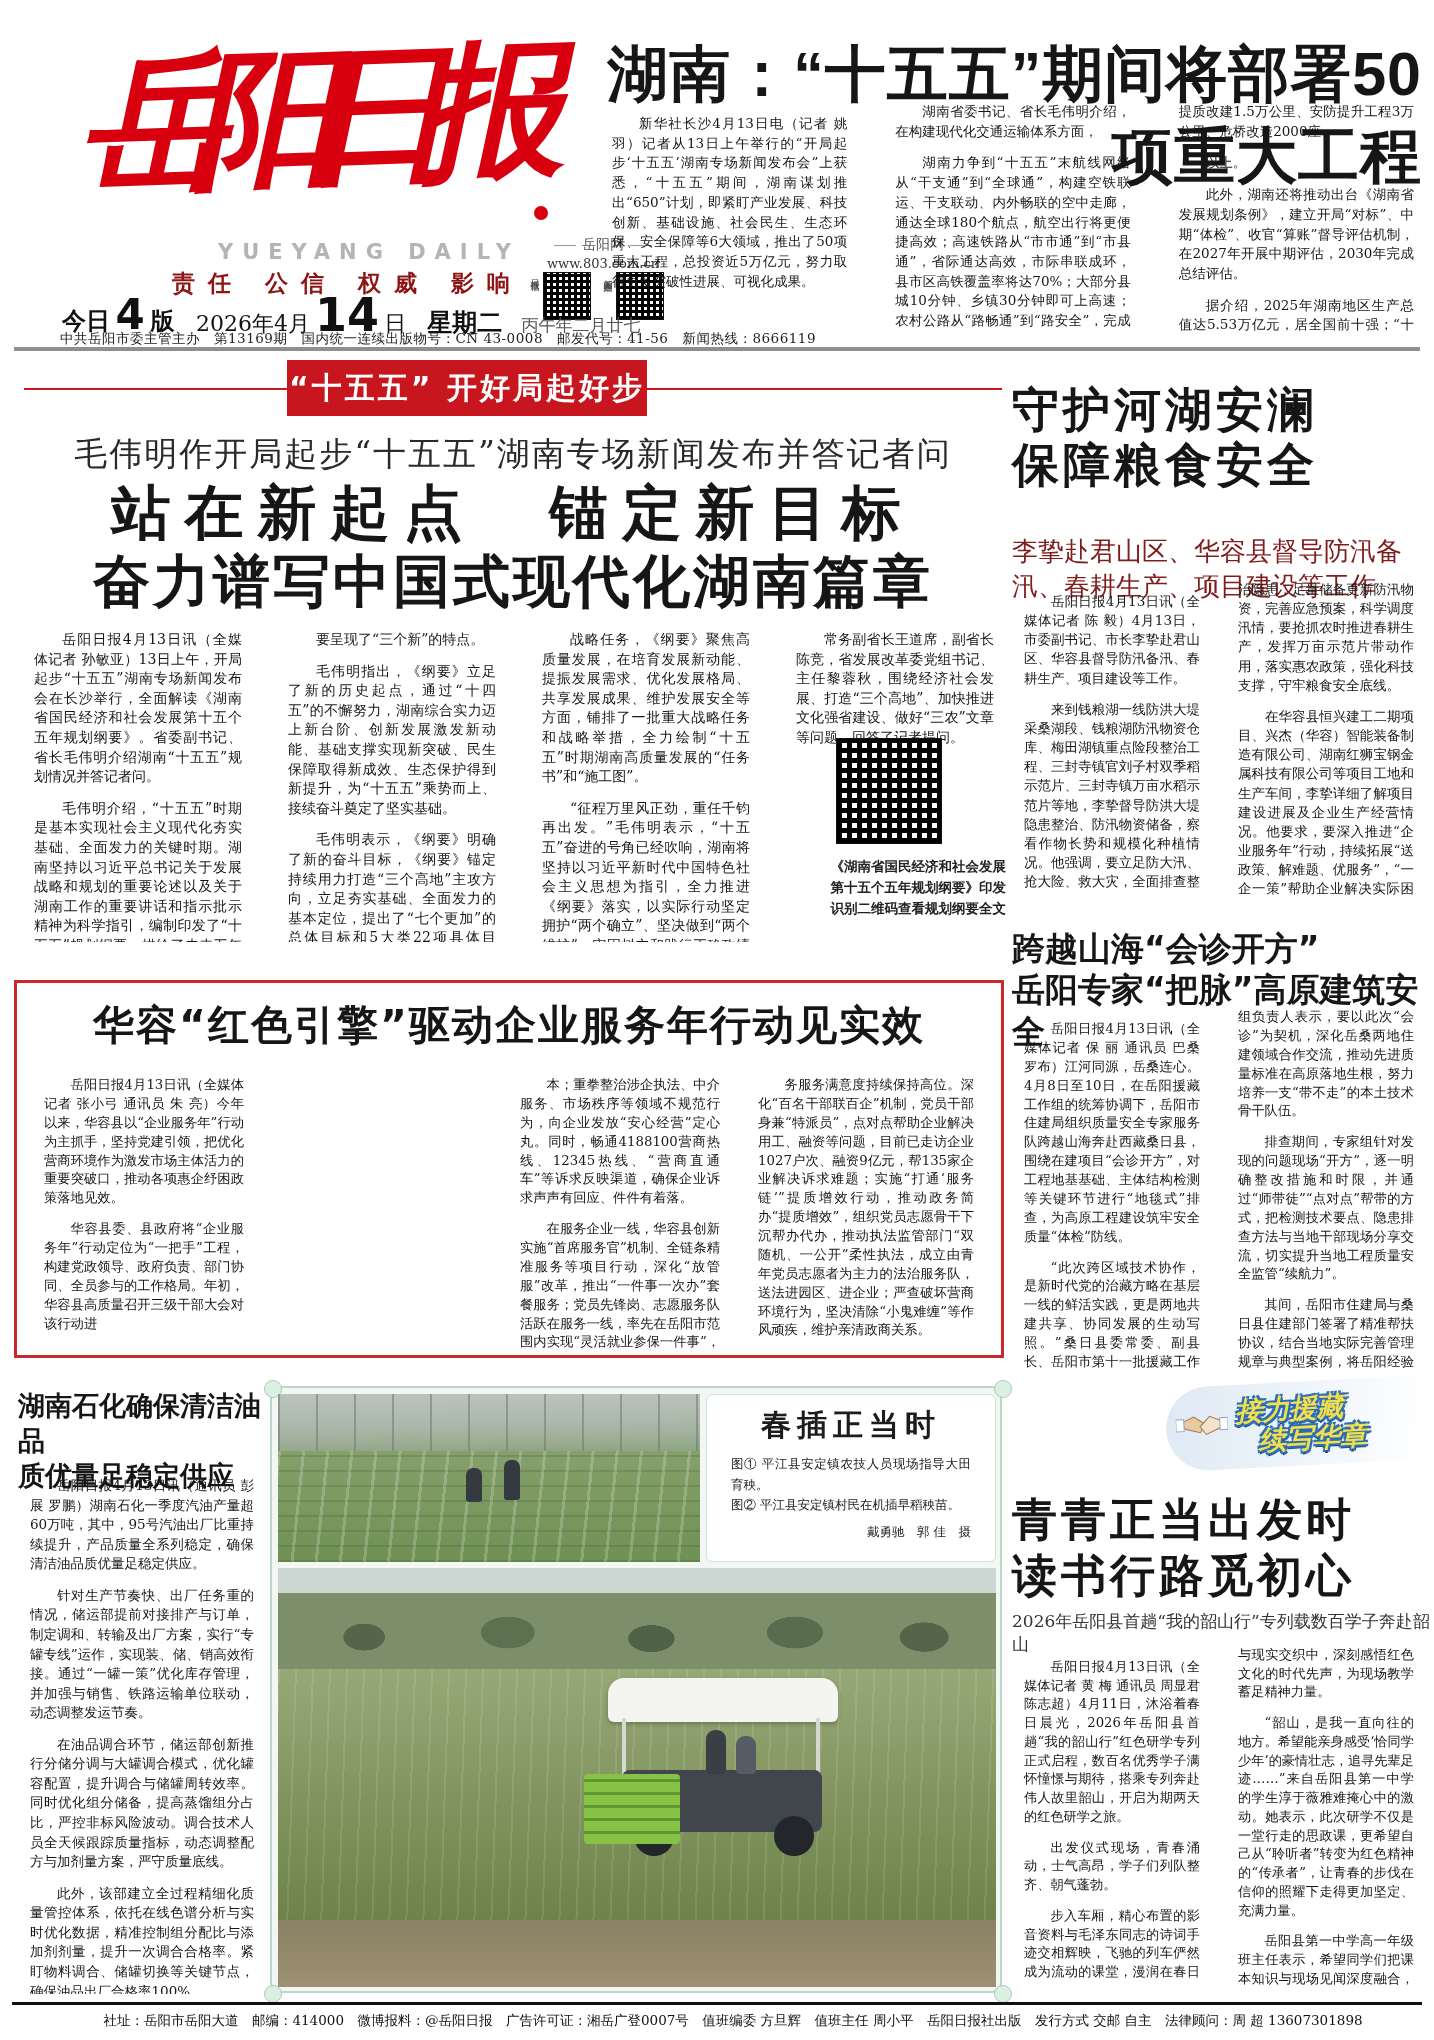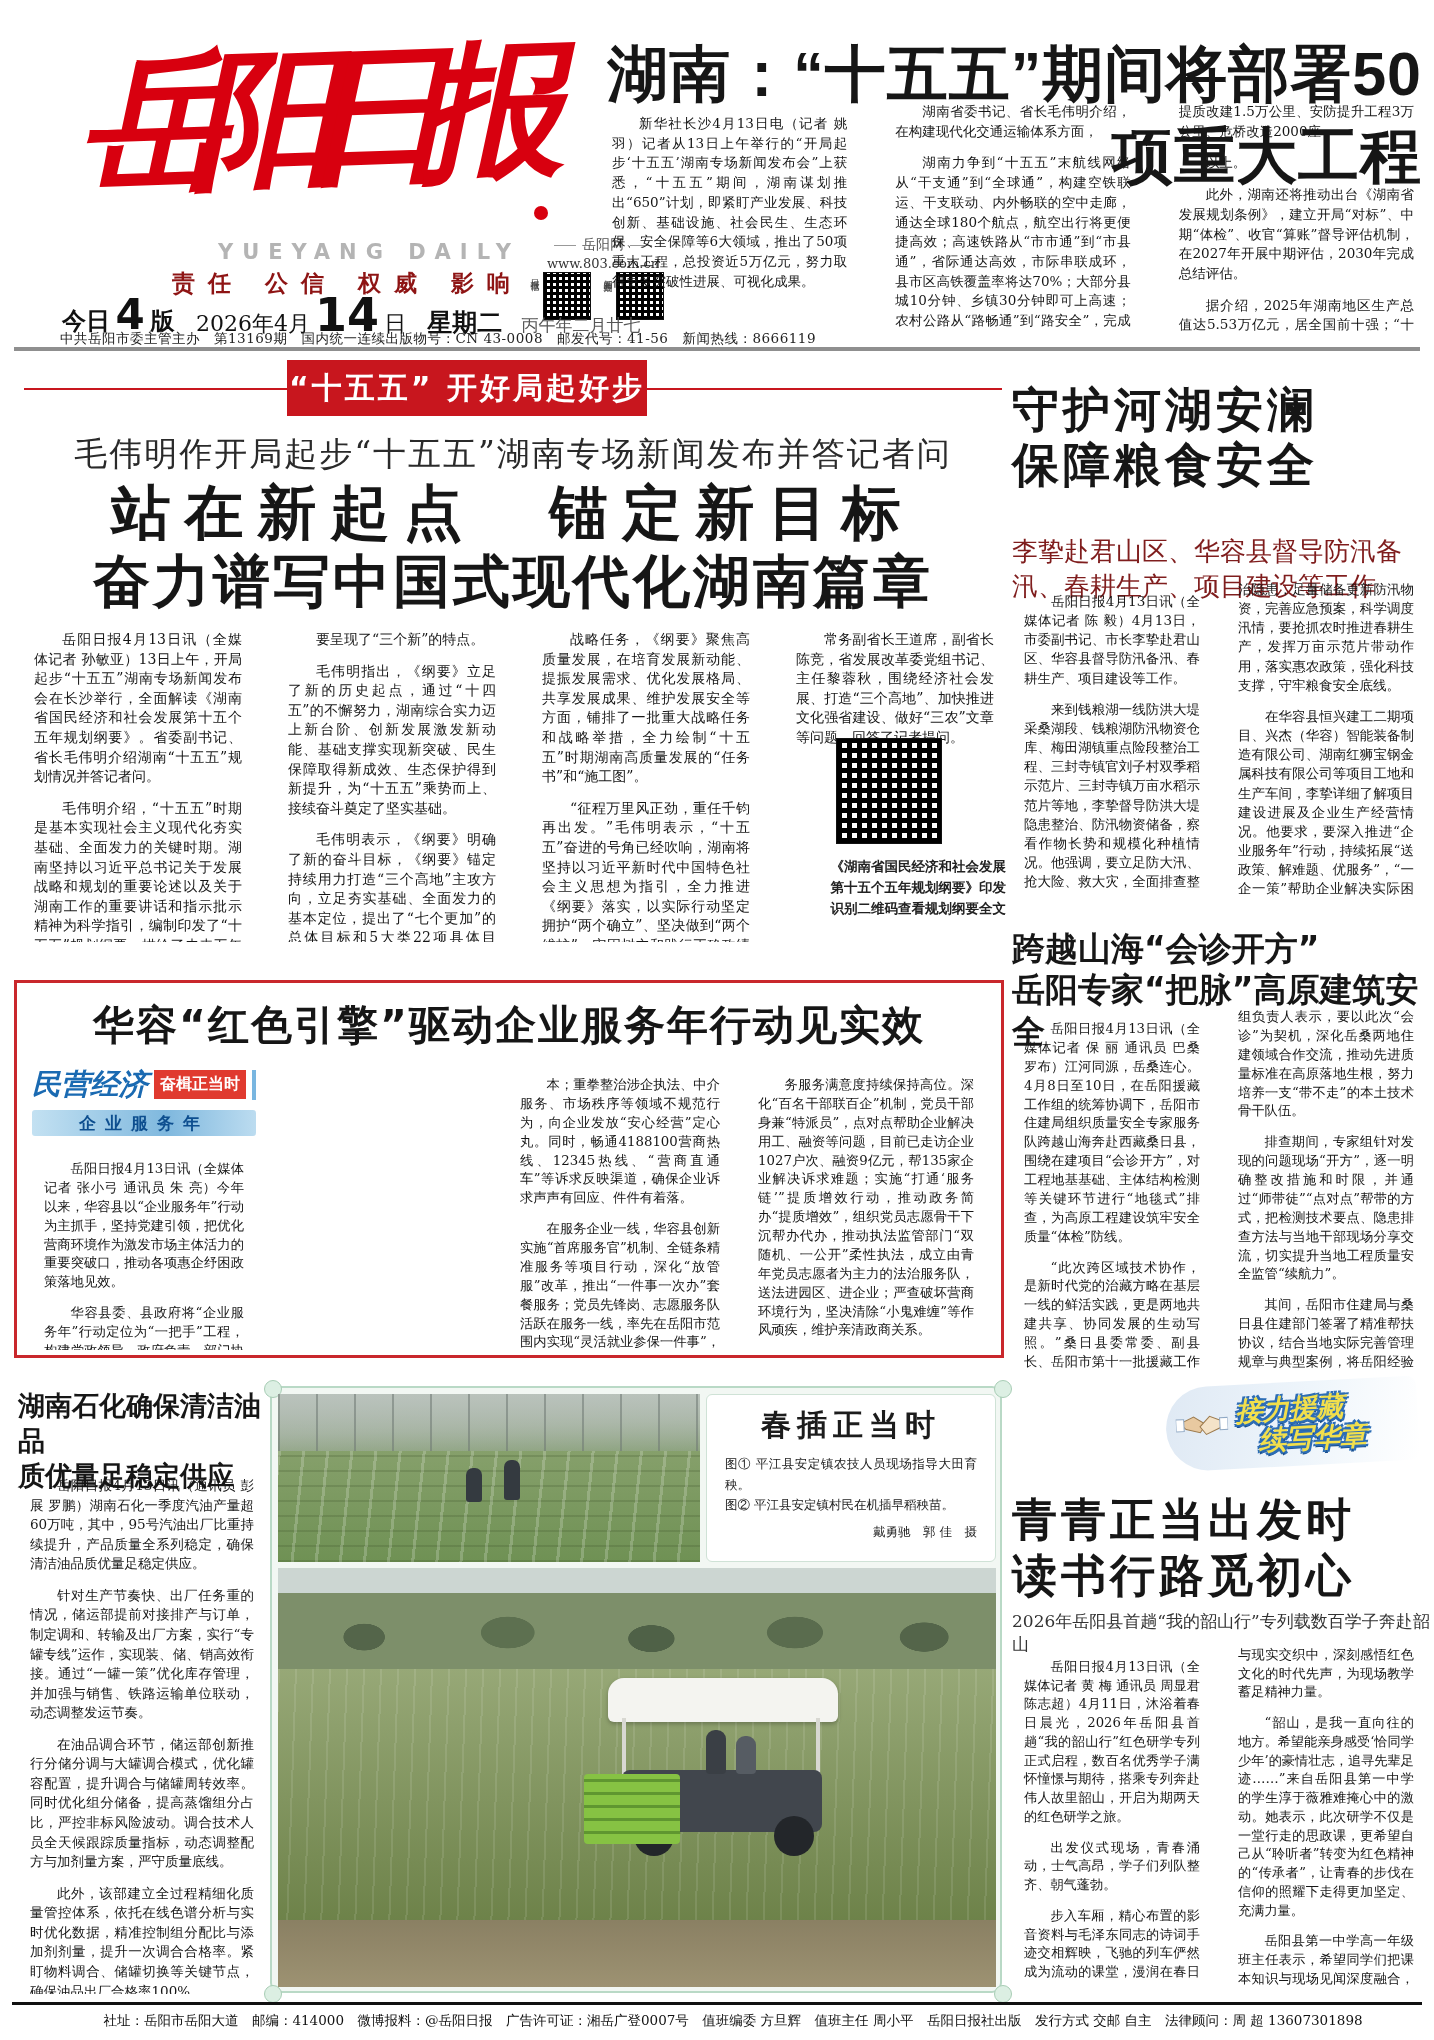--- a/index.html
+++ b/index.html
@@ -114,21 +114,21 @@
     background:linear-gradient(178deg,#aab5ae 0%,#9fae9a 22%,#8da37f 40%,#7b9a62 70%,#6f9154 100%);}
   .pt-roof{position:absolute;left:0;top:0;width:100%;height:34%;
     background:repeating-linear-gradient(90deg,rgba(110,120,115,.55) 0 2px,rgba(0,0,0,0) 2px 38px),
                linear-gradient(rgba(190,198,192,.8),rgba(190,198,192,0));}
   .pt-beds{position:absolute;left:0;bottom:0;width:100%;height:66%;
     background:repeating-linear-gradient(96deg,rgba(255,255,255,.20) 0 3px,rgba(0,0,0,0) 3px 24px),
                repeating-linear-gradient(0deg,rgba(60,80,40,.22) 0 2px,rgba(0,0,0,0) 2px 15px),
                linear-gradient(#86a06b,#6f9154);}
   .pt-person{position:absolute;width:16px;height:34px;background:#343a40;border-radius:7px 7px 3px 3px;}
   .photo-caption-box{left:706px;top:1394px;width:290px;height:168px;background:#fff;border:1px solid #cfe2d6;
-    border-radius:6px;box-sizing:border-box;padding:10px 18px;}
+    border-radius:6px;box-sizing:border-box;padding:10px 24px;}
   .pc-title{text-align:center;font-size:30px;font-weight:bold;letter-spacing:6px;color:#1c1c1c;margin-bottom:8px;}
   .pc-line{font-size:12.5px;line-height:1.65;color:#222;text-align:justify;margin:0;}
   .pc-credit{font-size:12.5px;color:#222;text-align:right;margin-top:8px;}
   .photo-main{left:278px;top:1568px;width:718px;height:419px;overflow:hidden;background:#8ca06c;}
   .pm-sky{position:absolute;left:0;top:0;width:100%;height:10%;background:#ccd6d2;}
   .pm-trees{position:absolute;left:0;top:6%;width:100%;height:18%;
     background:radial-gradient(34px 22px at 12% 58%,#54654a 60%,rgba(0,0,0,0) 62%),
       radial-gradient(44px 26px at 32% 52%,#5d7050 60%,rgba(0,0,0,0) 62%),
       radial-gradient(38px 22px at 52% 60%,#4f6147 60%,rgba(0,0,0,0) 62%),
       radial-gradient(46px 26px at 72% 52%,#5a6c4e 60%,rgba(0,0,0,0) 62%),
@@ -273,28 +273,20 @@
     <div class="stamp-text">
       <div>接力援藏</div>
       <div class="l2">续写华章</div>
     </div>
   </div>
 
   <div class="abs redbox"></div>
   <div class="abs hr-headline">华容“红色引擎”驱动企业服务年行动见实效</div>
 
   <div class="abs hr-col hr-c1 coltext">
-    <div class="mylogo">
-      <div class="mylogo-row1">
-        <span class="mylogo-title">民营经济</span>
-        <span class="mylogo-tag">奋楫正当时</span>
-        <span class="mylogo-city"></span>
-      </div>
-      <div class="mylogo-band">企业服务年</div>
-    </div>
     <div>
         <p class="para">岳阳日报4月13日讯（全媒体记者 张小弓 通讯员 朱 亮）今年以来，华容县以“企业服务年”行动为主抓手，坚持党建引领，把优化营商环境作为激发市场主体活力的重要突破口，推动各项惠企纾困政策落地见效。</p>
         <p class="para">华容县委、县政府将“企业服务年”行动定位为“一把手”工程，构建党政领导、政府负责、部门协同、全员参与的工作格局。年初，华容县高质量召开三级干部大会对该行动进</p>
       </div>
   </div>
   <div class="abs hr-col hr-c3 coltext">
       <p class="para">本；重拳整治涉企执法、中介服务、市场秩序等领域不规范行为，向企业发放“安心经营”定心丸。同时，畅通4188100营商热线、12345热线、“营商直通车”等诉求反映渠道，确保企业诉求声声有回应、件件有着落。</p>
       <p class="para">在服务企业一线，华容县创新实施“首席服务官”机制、全链条精准服务等项目行动，深化“放管服”改革，推出“一件事一次办”套餐服务；党员先锋岗、志愿服务队活跃在服务一线，率先在岳阳市范围内实现“灵活就业参保一件事”，政</p>
     </div>
   <div class="abs hr-col hr-c4 coltext">

